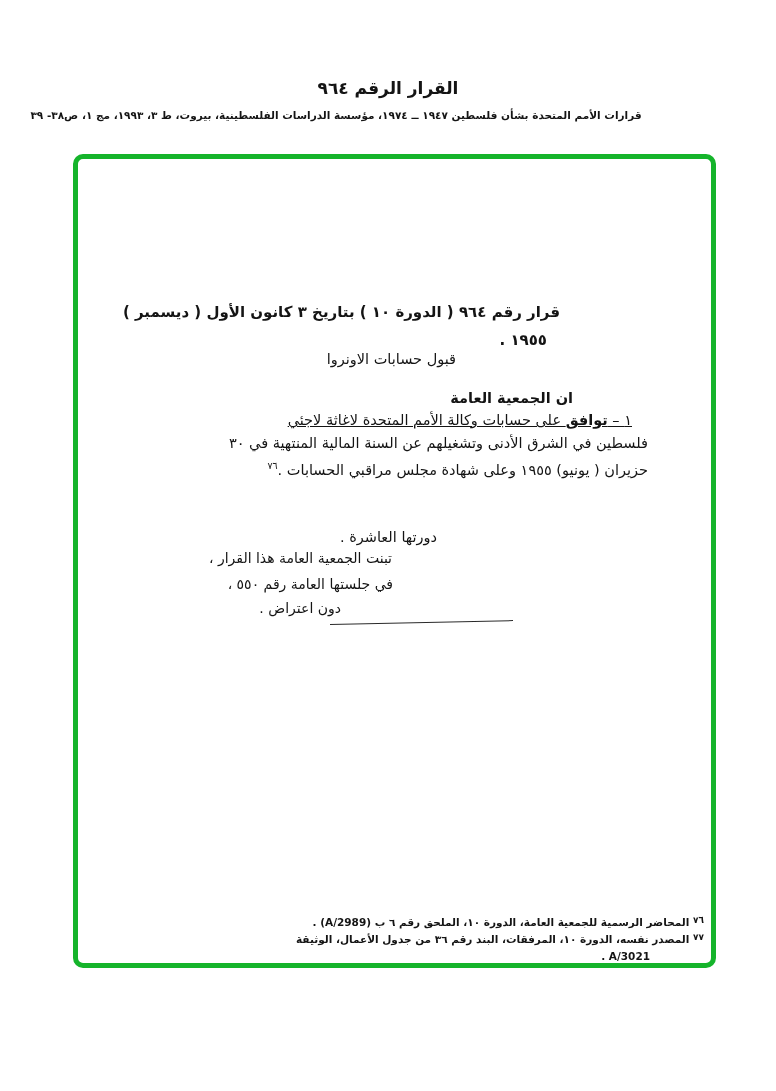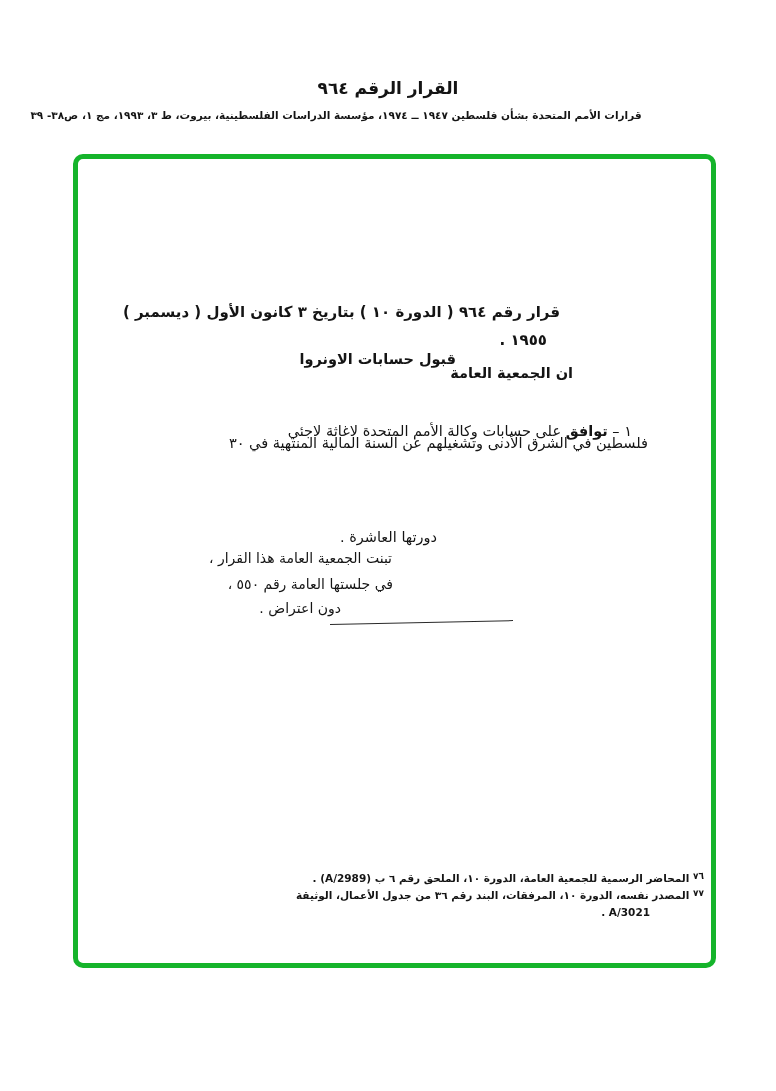--- a/index.html
+++ b/index.html
@@ -36,43 +36,46 @@
   }
   .doc-line{font-size:14.5px;line-height:22px;}
   .title-line{font-size:15px;font-weight:700;line-height:24px;}
   .sup{font-size:9.5px;vertical-align:super;}
   .divider{
     position:absolute;
     left:330px;top:622px;width:183px;height:0;
     border-top:1.8px solid #2a2a2a;
     transform:rotate(-1.2deg);
   }
-  .fn{font-size:10.5px;font-weight:700;line-height:16px;}
+  .fn{font-size:10.5px;font-weight:700;line-height:16px;margin-top:44px;}
   .fn-num{font-size:9px;position:relative;top:-3px;padding-inline-start:6px;}
 </style>
 </head>
 <body>
 
 <div id="page">
 
   <div class="abs header-title rtl">القرار الرقم ٩٦٤</div>
   <div class="abs source-line rtl">قرارات الأمم المتحدة بشأن فلسطين ١٩٤٧ ــ ١٩٧٤، مؤسسة الدراسات الفلسطينية، بيروت، ط ٣، ١٩٩٣، مج ١، ص٣٨- ٣٩</div>
 
   <div class="frame" style="border-color: rgb(21, 180, 43);"></div>
 
   <div class="abs rtl title-line" style="right:216px;top:300px;text-align:center;">قرار رقم ٩٦٤ ( الدورة ١٠ ) بتاريخ ٣ كانون الأول ( ديسمبر )</div>
   <div class="abs rtl title-line" style="right:229px;top:328px;">١٩٥٥ .</div>
-  <div class="abs rtl" style="right:320px;top:351px;font-size:14.5px;font-weight:700;">قبول حسابات الاونروا</div>
+  <div class="abs rtl" style="right:320px;top:351px;font-size:14.5px;font-weight:400;">قبول حسابات الاونروا</div>
 
-  <div class="abs rtl" style="right:203px;top:365px;font-size:14.5px;font-weight:700;">ان الجمعية العامة</div>
+  <div class="abs rtl" style="right:203px;top:390px;font-size:14.5px;font-weight:700;">ان الجمعية العامة</div>
 
-  <div class="abs rtl doc-line" style="right:144px;top:420px;">
+  <div class="abs rtl doc-line" style="right:144px;top:409px;text-decoration:underline;">
     <span>١ – </span><span class="b">توافق</span><span> على حسابات وكالة الأمم المتحدة لاغاثة لاجئي</span>
   </div>
   <div class="abs rtl doc-line" style="right:128px;top:432px;">فلسطين في الشرق الأدنى وتشغيلهم عن السنة المالية المنتهية في ٣٠</div>
+  <div class="abs rtl doc-line" style="right:128px;top:455px;">
+    <span>حزيران ( يونيو) ١٩٥٥ وعلى شهادة مجلس مراقبي الحسابات .</span><span class="sup">٧٦</span>
+  </div>
 
   <div class="abs rtl doc-line" style="right:339px;top:526px;">دورتها العاشرة .</div>
 
   <div class="abs rtl" style="right:384px;top:550px;font-size:14px;margin-left:11px;">تبنت الجمعية العامة هذا القرار ،</div>
   <div class="abs rtl" style="right:383px;top:576px;font-size:14px;">في جلستها العامة رقم ٥٥٠ ،</div>
   <div class="abs rtl" style="right:435px;top:600px;font-size:14px;">دون اعتراض .</div>
 
   <div class="divider"></div>
 
   <div class="abs rtl fn" style="right:66px;top:870px;">

